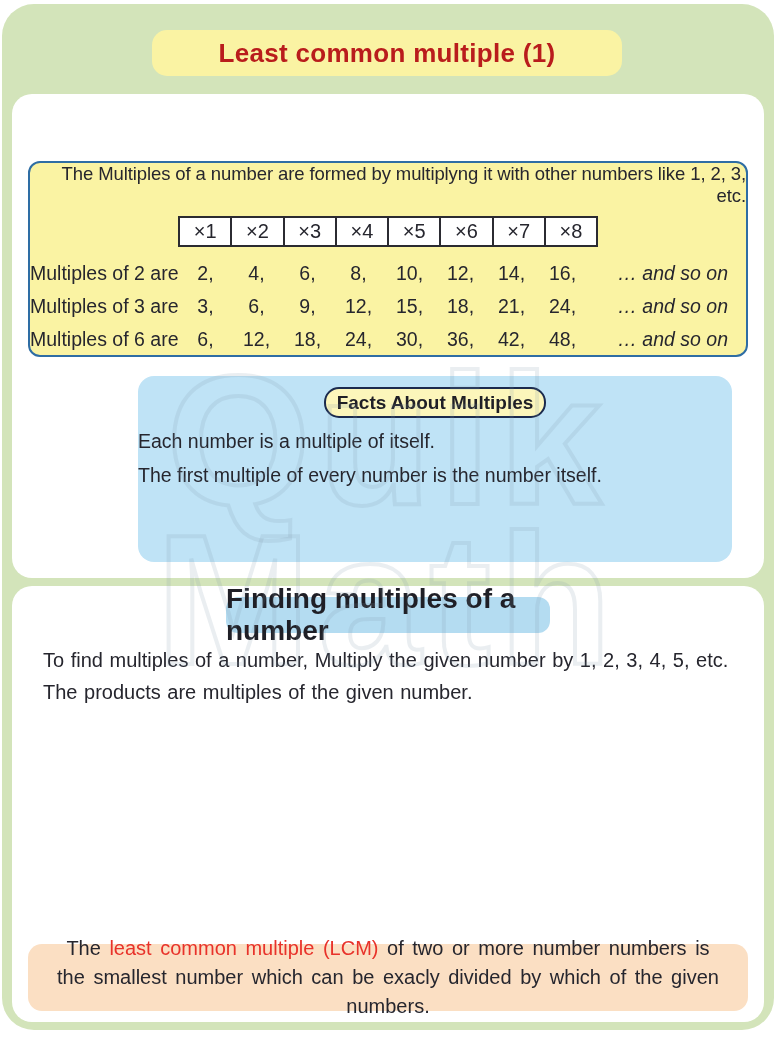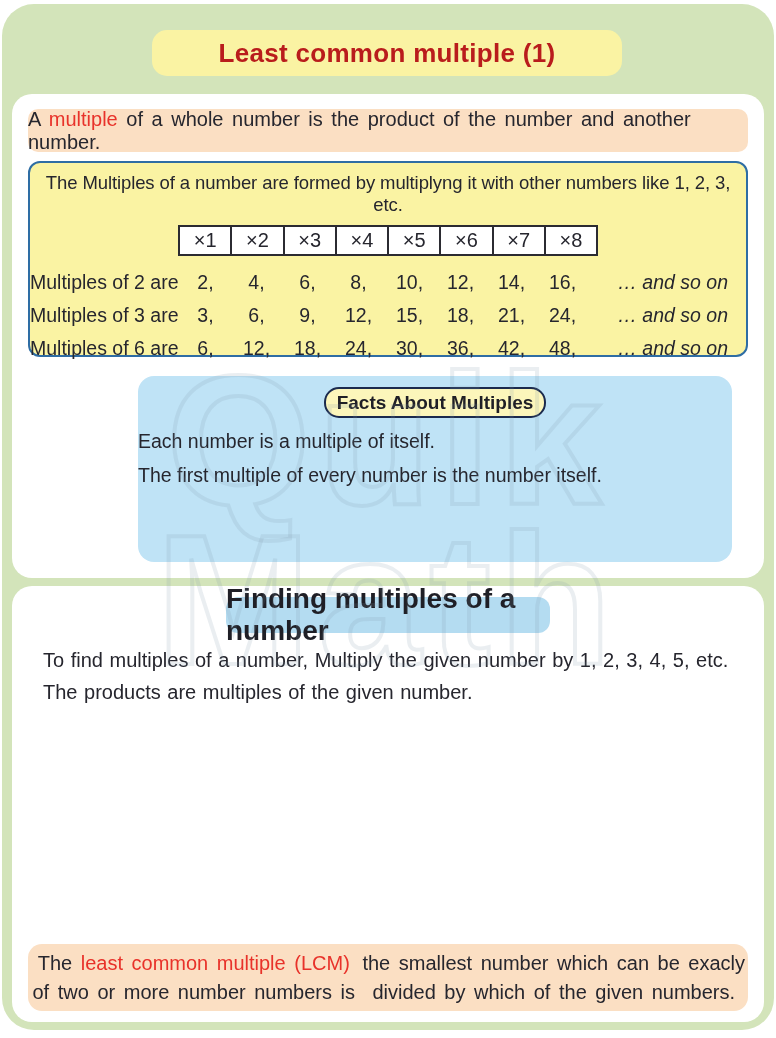--- a/index.html
+++ b/index.html
@@ -32,21 +32,21 @@
     font-size:20px; word-spacing:3px;
   }
   .intro-box { position:absolute; left:16px; top:15px; width:720px; height:43px; }
   .red { color:#e8322a; }
 
   .yellow-box {
     position:absolute; left:16px; top:67px; width:720px; height:196px;
     background:#faf3a3; border:2.5px solid #2e6da4; border-radius:12px;
   }
   .yellow-heading {
-    margin-top:9px; text-align:center; font-size:18.5px; color:#26262e; letter-spacing:-.1px;
+    text-align:right; font-size:18.5px; color:#26262e; letter-spacing:-.1px;
   }
   .mult-strip {
     width:420px; margin:9px auto 0; height:31px; display:flex;
     border:2px solid #2b2b31; background:#ffffff;
   }
   .mult-cell {
     flex:1; display:flex; align-items:center; justify-content:center;
     font-size:20px; border-left:2px solid #2b2b31; background:#ffffff;
   }
   .mult-cell:first-child { border-left:none; }
@@ -78,21 +78,21 @@
     background:#b4dcf1; border-radius:12px;
     display:flex; align-items:center; justify-content:center;
     font-size:28px; font-weight:bold; color:#1f1f26;
   }
   .finding-para {
     margin-top:12px; padding:0 31px; font-size:20px; line-height:31.5px; word-spacing:1px;
   }
   .lcm-box {
     position:absolute; left:16px; bottom:11px; width:720px; height:67px;
     background:#fbdfc3; border-radius:14px;
-    display:flex; flex-direction:row; align-items:center; justify-content:center;
+    display:flex; flex-direction:column; align-items:center; justify-content:center;
     font-size:20px; line-height:29px; word-spacing:3px; text-align:center;
   }
 
   .watermark {
     position:absolute; left:0; top:4px; width:776px; height:834px;
     pointer-events:none; z-index:50;border-radius:6px;
   }
   .wm-word {
     position:absolute; width:100%; text-align:center;
     font-weight:bold; font-size:185px; letter-spacing:8px;
@@ -107,23 +107,20 @@
 
 <div class="page">
   <div class="green-bg"></div>
 
   <div class="title-chip">
     <span>Least common multiple (1)</span>
   </div>
 
   <div class="panel panel-1">
 
-    <div class="peach-box intro-box">
-      <span><span>A </span><span class="red">multiple</span><span> of a whole number is the product of the number and another number.</span></span>
-    </div>
 
     <div class="yellow-box">
       <div class="yellow-heading">The Multiples of a number are formed by multiplyng it with other numbers like 1, 2, 3, etc.</div>
 
       <div class="mult-strip">
         <div class="mult-cell">×1</div>
         <div class="mult-cell">×2</div>
         <div class="mult-cell">×3</div>
         <div class="mult-cell">×4</div>
         <div class="mult-cell">×5</div>

